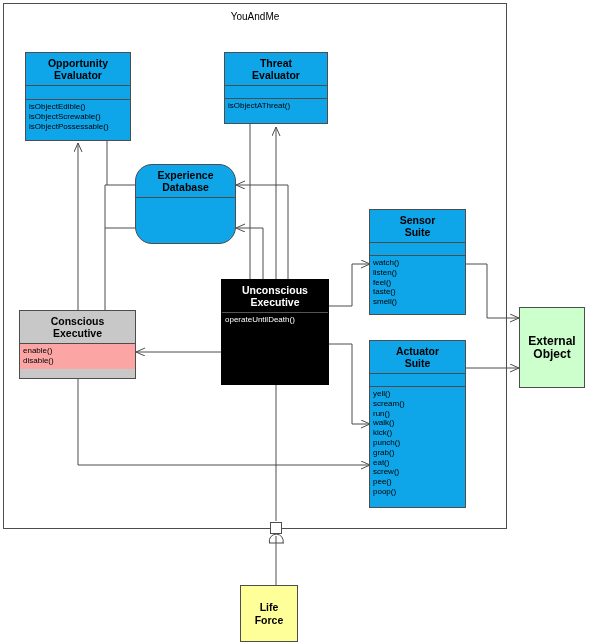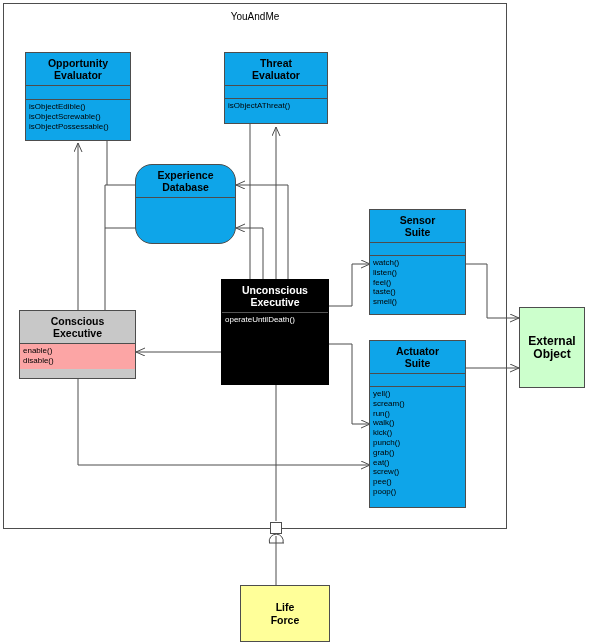--- a/index.html
+++ b/index.html
@@ -296,21 +296,21 @@
     </div>
   </div>
 
   <div class="node green" style="left:519px; top:307px; width:66px; height:81px;">
     <div>
       <div>External</div>
       <div>Object</div>
     </div>
   </div>
 
-  <div class="node yellow" style="left:240px; top:585px; width:90px; height:57px;">
+  <div class="node yellow" style="left:240px; top:585px; width:58px; height:57px;">
     <div>
       <div>Life</div>
       <div>Force</div>
     </div>
   </div>
 
   <div class="port" style="left:270px; top:522px; width:12px; height:12px;"></div>
 
 </div>
 

